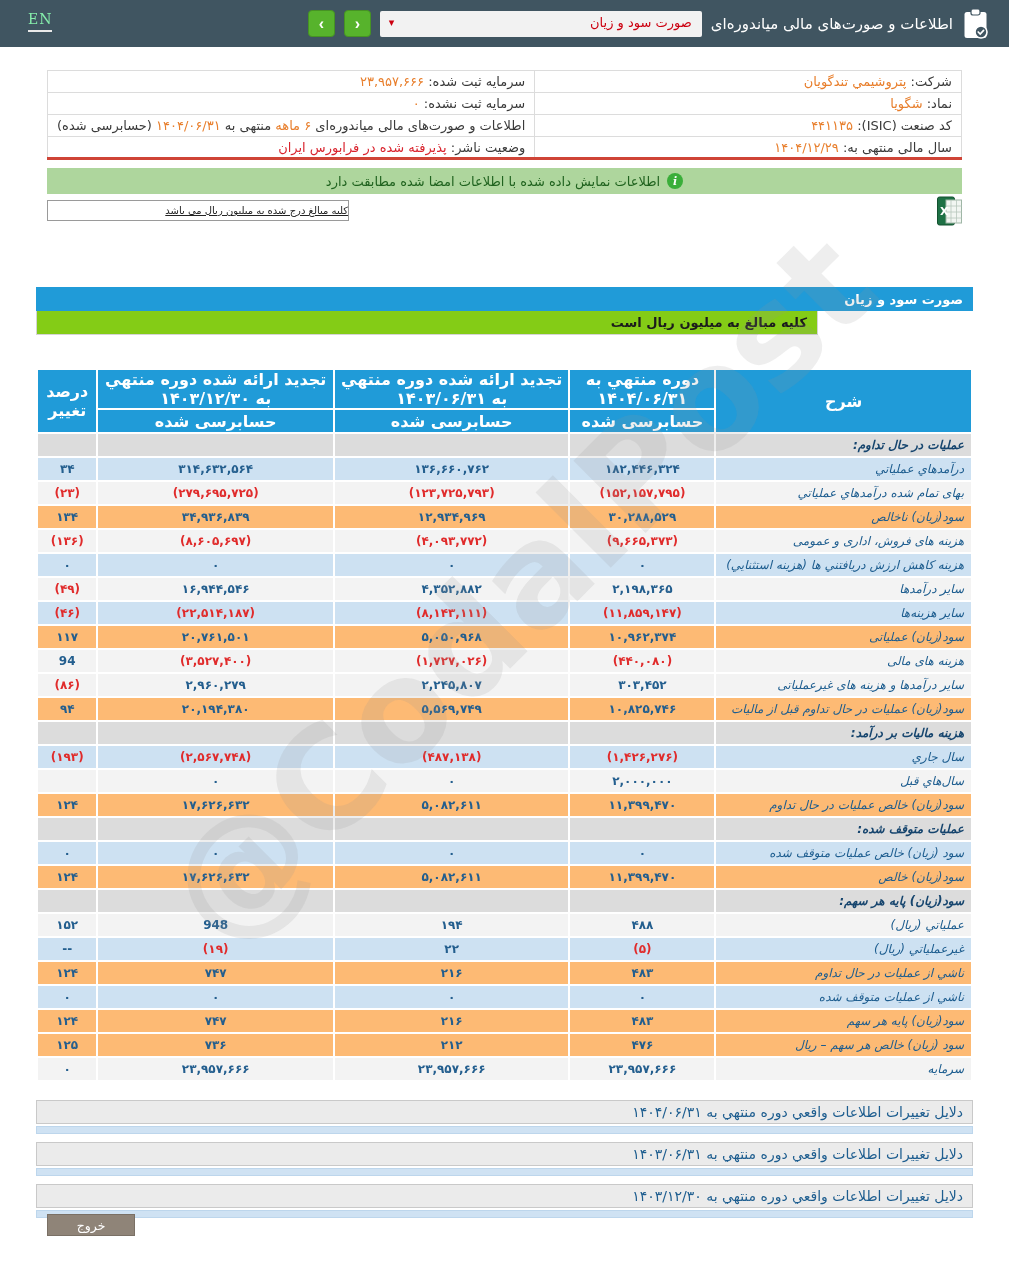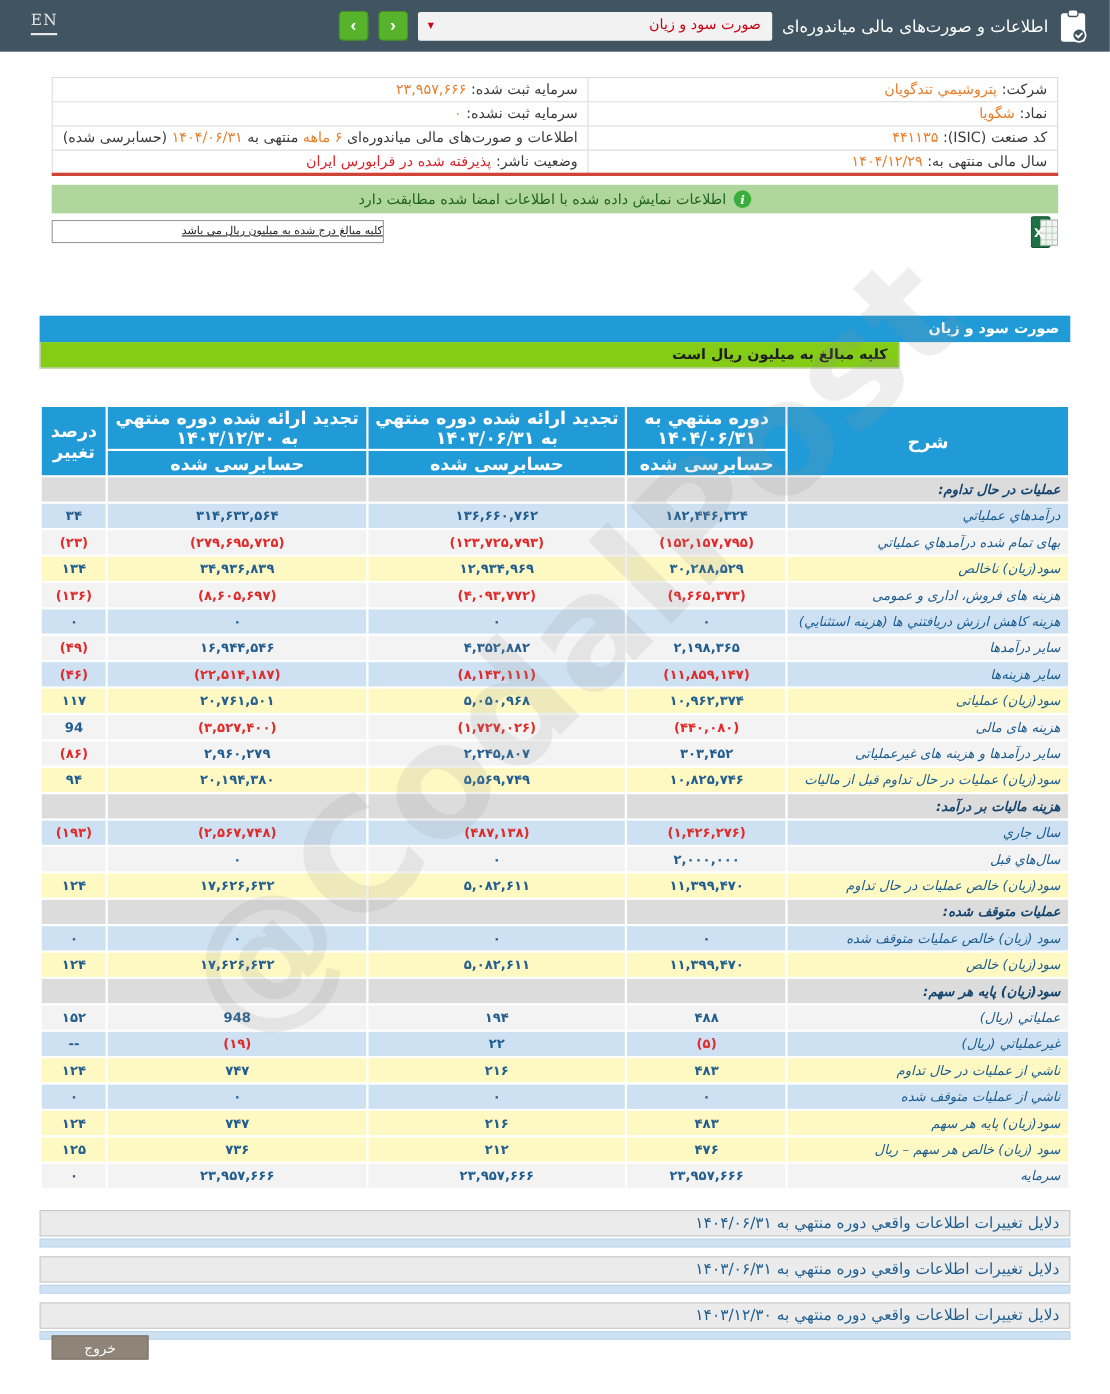--- a/index.html
+++ b/index.html
@@ -1,21 +1,21 @@
 <!DOCTYPE html>
 <html lang="fa"><head>
 <meta charset="utf-8">
 <style>
   * { box-sizing: border-box; }
   body { margin:0; background:#fff; font-family:"DejaVu Sans","Liberation Sans",sans-serif; }
   .page { position:relative; width:1009px; height:1267px; margin:0 auto; background:#fff; overflow:hidden; }
 
   
   .topbar { position:absolute; top:0; left:0; width:100%; height:47px; background:#405561; }
-  .en-link { position:absolute; left:28px; top:11px; color:#e5e5e5; font-family:"DejaVu Serif","Liberation Serif",serif;
+  .en-link { position:absolute; left:28px; top:11px; color:#86efac; font-family:"DejaVu Serif","Liberation Serif",serif;
              font-size:14px; letter-spacing:1px; padding-bottom:3px; border-bottom:2px solid #e9e9e9; cursor:pointer; text-decoration:none; }
   .topgroup { position:absolute; right:20px; top:0; height:47px; display:flex; align-items:center; gap:9px; direction:ltr; }
   .navbtn { width:27px; height:27px; background:#57b32c; border:1px solid #469323; border-radius:4px; color:#fff;
             font-size:16px; font-weight:bold; line-height:24px; text-align:center; cursor:pointer; padding:0; }
   .report-select { position:relative; width:322px; height:26px; background:#f2f2f2; border-radius:2px; cursor:pointer; }
   .report-select .selval { position:absolute; right:10px; top:4px; color:#cc0010; font-size:13px; direction:rtl; }
   .report-select .caret { position:absolute; left:9px; top:5px; color:#cc0010; font-size:11px; }
   .topbar-title { color:#fff; font-size:15px; direction:rtl; }
   .clip-icon { width:27px; height:32px; display:block; }
 
@@ -45,21 +45,21 @@
   
   .stmt { position:absolute; top:368px; left:36px; width:937px; border-collapse:separate; border-spacing:2px;
           direction:rtl; table-layout:fixed; }
   .stmt th { background:#209bd8; color:#fff; font-weight:bold; font-size:16px; height:22px; padding:0 4px; font-weight:700; }
   .stmt td { height:22px; font-size:12px; padding:0 7px; overflow:hidden; white-space:nowrap; }
   .stmt td.lbl { text-align:right; color:#1d5d8f;font-style:italic; }
   .stmt td.num { text-align:center; color:#235e8e; font-weight:bold; direction:ltr; }
   .stmt td .neg, .stmt td.neg { color:#e02b2b; }
   .bg-blue td { background:#cde1f2; }
   .bg-white td { background:#f3f3f3; }
-  .bg-yellow td { background:#fef9c3; }
+  .bg-yellow td { background:#fdba74; }
   .bg-section td { background:#dcdcdc; }
   .bg-section td.lbl { font-weight:bold; color:#16456e; }
 
   
   .panels { position:absolute; top:1100px; left:36px; width:937px; }
   .panel { margin-bottom:8px; }
   .panel-header { height:24px; background:#ebebeb; border:1px solid #c9c9c9; direction:rtl; display:flex; align-items:center;
                   padding:0 9px; font-size:14px; color:#1d5d8f; cursor:pointer; }
   .panel-strip { height:8px; background:#cfe2f3; border:1px solid #bdd6ec; margin-top:2px; }
 

